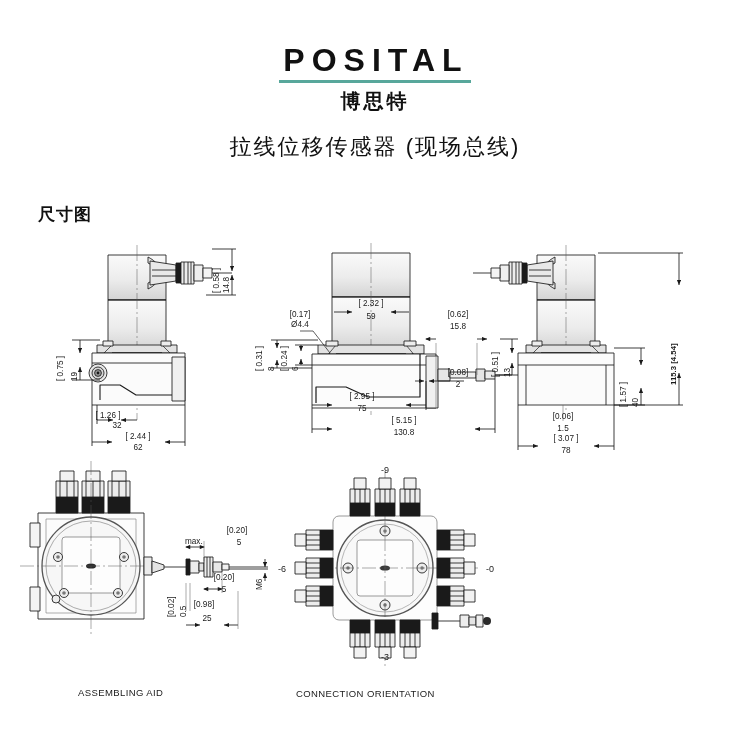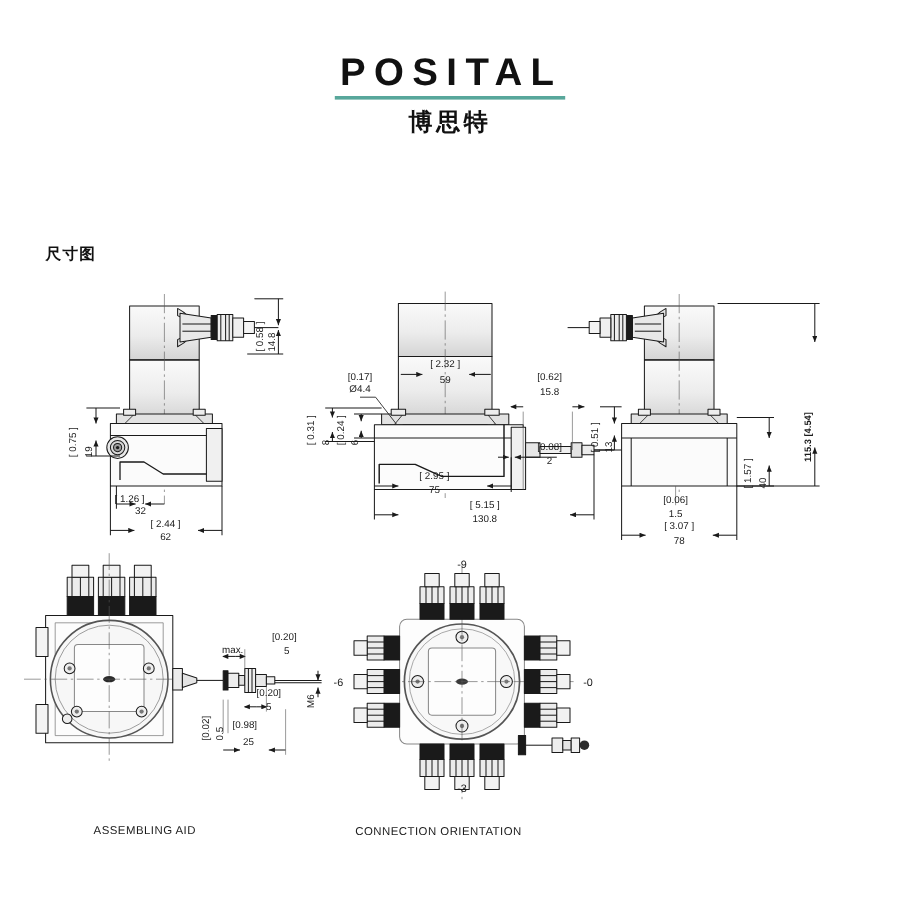--- a/index.html
+++ b/index.html
@@ -55,21 +55,21 @@
     text-align: center;
     font-size: 22px;
     letter-spacing: 2px;
     color: #111111;
   }
 
   #section-label {
     position: absolute;
     left: 38px;
     top: 203px;
-    font-size: 13px;
+    font-size: 17px;
     font-weight: 700;
     letter-spacing: 1px;
     color: #111111;
   }
 
   
   #drawing-area {
     position: absolute;
     left: 0;
     top: 235px;
@@ -97,20 +97,21 @@
 </head>
 <body>
 
 <div id="page">
 
   <div id="brand">
     <div id="brand-word" style="border-bottom-color: rgb(88, 167, 155);">POSITAL</div>
     <div id="brand-cn">博思特</div>
   </div>
 
+  <div id="doc-title">拉线位移传感器 (现场总线)</div>
 
   <div id="section-label">尺寸图</div>
 
   <div id="drawing-area">
   <svg id="drawing-svg" viewBox="0 0 750 480" xmlns="http://www.w3.org/2000/svg">
     <defs>
       <marker id="ar" markerWidth="7" markerHeight="7" refX="6" refY="2.5" orient="auto">
         <path d="M0,0 L6,2.5 L0,5 z" fill="#1a1a1a"></path>
       </marker>
       <marker id="arS" markerWidth="7" markerHeight="7" refX="1" refY="2.5" orient="auto">

